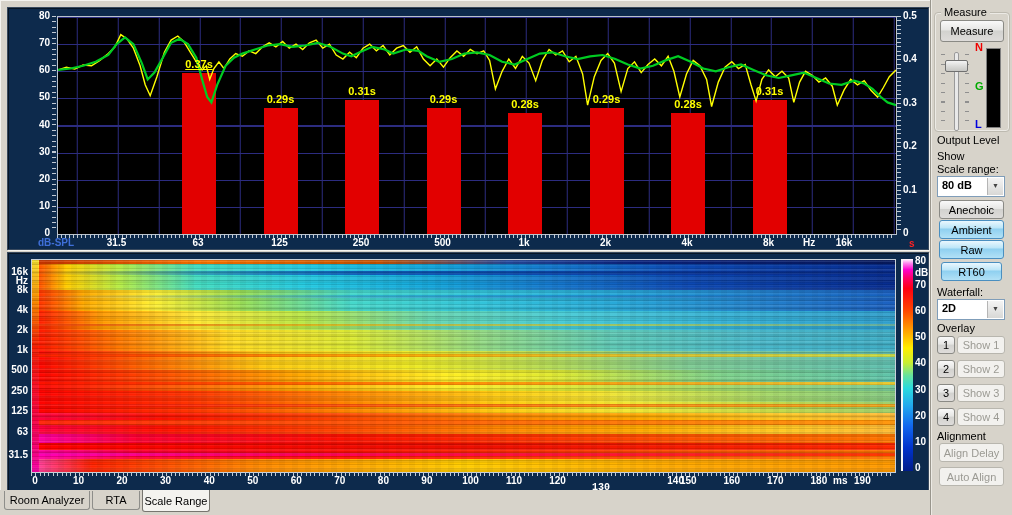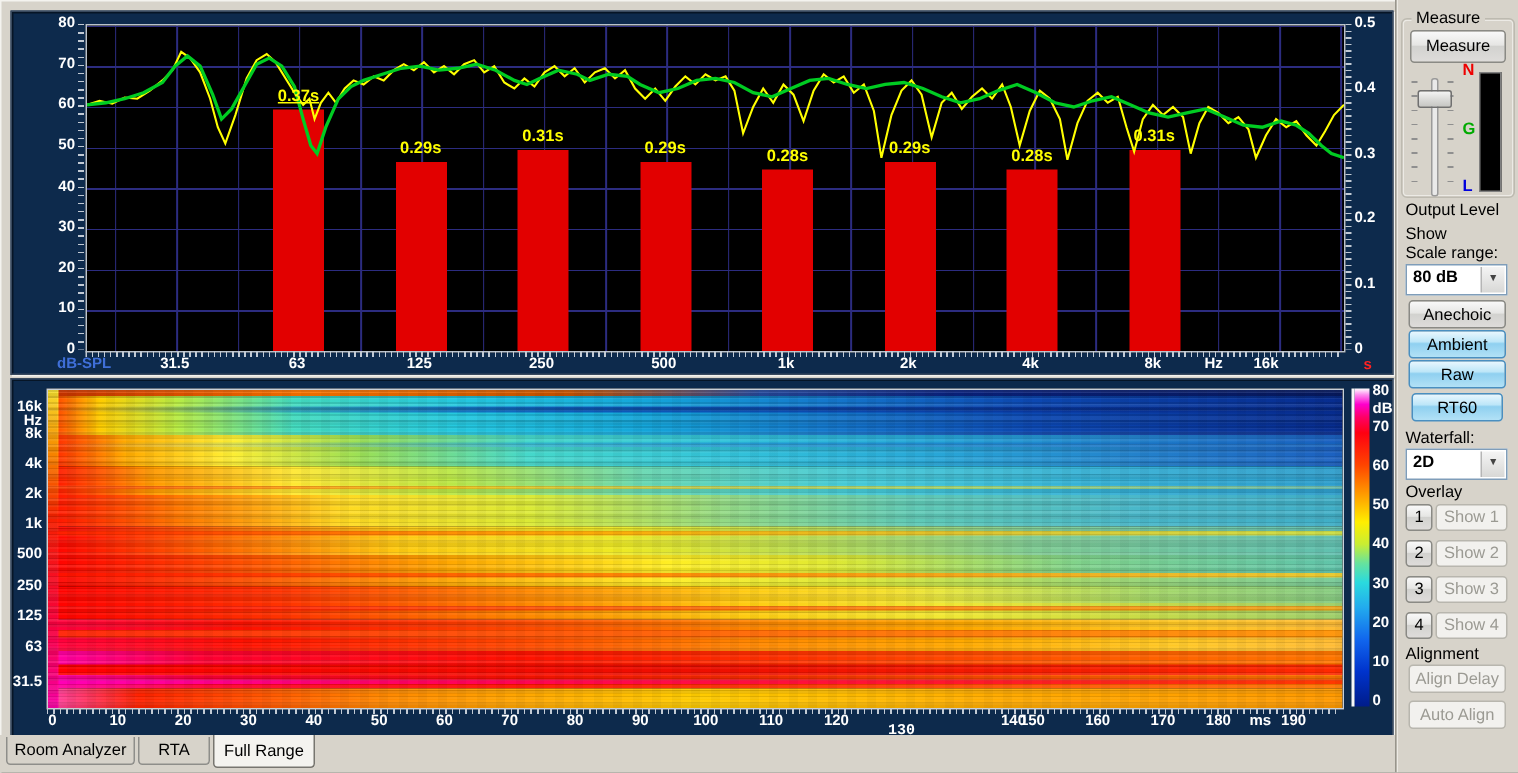--- a/index.html
+++ b/index.html
@@ -181,21 +181,21 @@
         <div class="wlbl" style="left: 360.4px; top: 222px; width: 30px; text-align: center;">80</div>
         <div class="wlbl" style="left: 403.9px; top: 222px; width: 30px; text-align: center;">90</div>
         <div class="wlbl" style="left: 447.5px; top: 222px; width: 30px; text-align: center;">100</div>
         <div class="wlbl" style="left: 491px; top: 222px; width: 30px; text-align: center;">110</div>
         <div class="wlbl" style="left: 534.6px; top: 222px; width: 30px; text-align: center;">120</div>
         <div class="wlbl" style="left: 578.1px; top: 229px; width: 30px; text-align: center; font-family: Liberation Mono, monospace;">130</div>
         <div class="wlbl" style="left: 646px; top: 222px; width: 30px; text-align: right;">140</div>
         <div class="wlbl" style="left: 665.3px; top: 222px; width: 30px; text-align: center;">150</div>
         <div class="wlbl" style="left: 708.8px; top: 222px; width: 30px; text-align: center;">160</div>
         <div class="wlbl" style="left: 752.3px; top: 222px; width: 30px; text-align: center;">170</div>
-        <div class="wlbl" style="left: 795.9px; top: 222px; width: 30px; text-align: left;">180</div>
+        <div class="wlbl" style="left: 795.9px; top: 222px; width: 30px; text-align: center;">180</div>
         <div class="wlbl" style="left: 839.4px; top: 222px; width: 30px; text-align: center;">190</div>
       </div>
     <div class="wlbl" style="left:825px;top:222px;">ms</div>
     <div id="colorbar" class="abs" style="left: 893px; top: 6px; width: 10px; height: 212px; border-left: 2px solid rgb(248, 248, 248); background: linear-gradient(rgb(255, 255, 255) 0%, rgb(255, 136, 238) 2%, rgb(255, 0, 204) 5%, rgb(255, 0, 102) 9%, rgb(255, 0, 17) 14%, rgb(255, 68, 0) 24%, rgb(255, 153, 0) 33%, rgb(255, 238, 0) 42%, rgb(200, 238, 51) 49%, rgb(102, 226, 158) 55%, rgb(42, 218, 222) 61%, rgb(34, 170, 238) 69%, rgb(17, 102, 238) 79%, rgb(0, 51, 204) 89%, rgb(0, 28, 138) 100%);"></div>
     <div id="colorbarLbls">
         <div class="cbar-lbl" style="left: 907px; top: 2px;">80</div>
         <div class="cbar-lbl" style="left: 907px; top: 14px;">dB</div>
         <div class="cbar-lbl" style="left: 907px; top: 26px;">70</div>
         <div class="cbar-lbl" style="left: 907px; top: 52.1px;">60</div>
         <div class="cbar-lbl" style="left: 907px; top: 78.3px;">50</div>
@@ -254,16 +254,16 @@
       </div>
 
     <div class="plabel" style="left:6px;top:430px;">Alignment</div>
     <div class="btn btn-dis" style="left:8px;top:443px;width:63px;height:17px;">Align Delay</div>
     <div class="btn btn-dis" style="left:8px;top:467px;width:63px;height:17px;">Auto Align</div>
   </div>
 
   <div id="tabbar">
       <div class="tab" style="left: 4px; width: 84px;">Room Analyzer</div>
       <div class="tab" style="left: 92px; width: 46px;">RTA</div>
-      <div class="tab active" style="left: 142px; width: 66px;">Full Range</div>
+      <div class="tab active" style="left: 142px; width: 66px;">Scale Range</div>
     </div>
 
 </div>
 
 </body></html>

